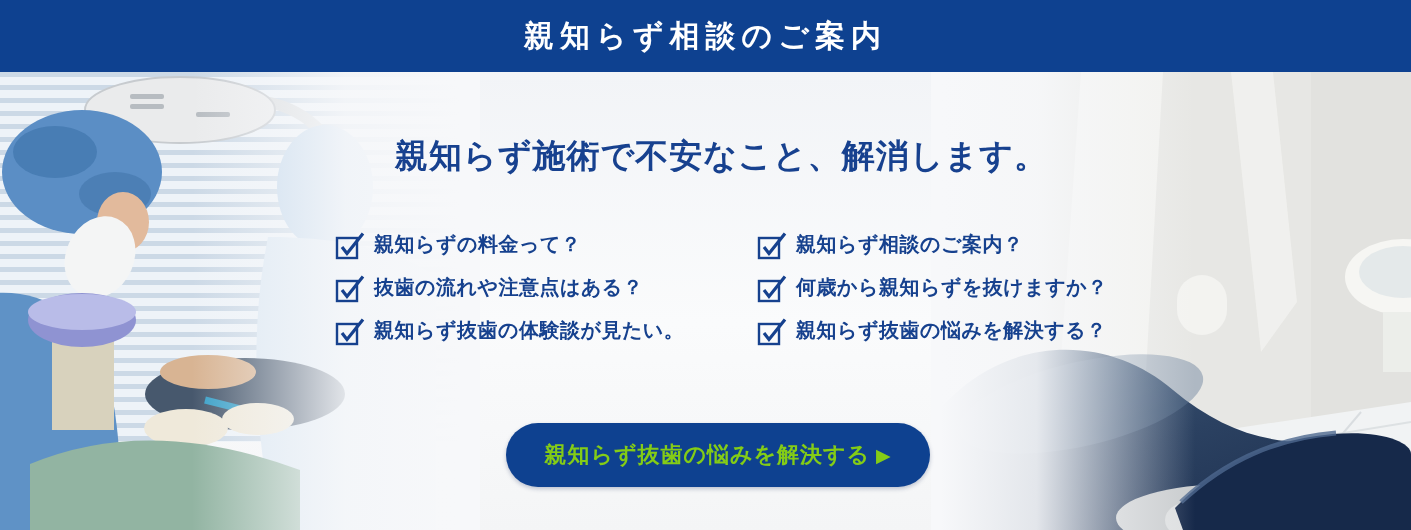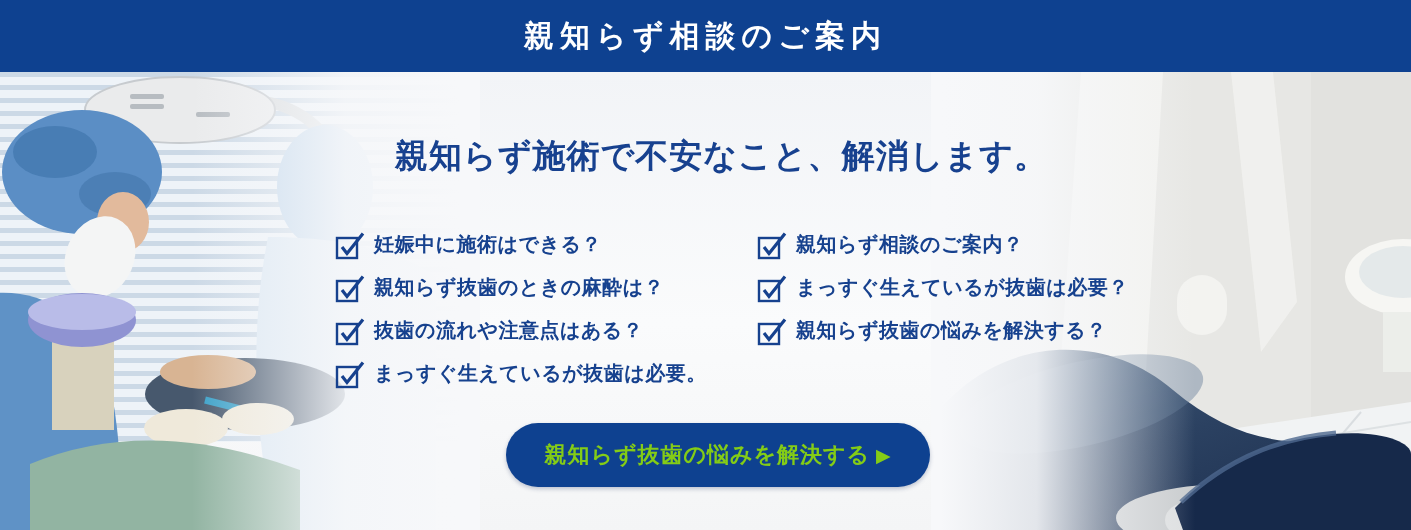--- a/index.html
+++ b/index.html
@@ -151,59 +151,52 @@
     </div>
 
     <h1 class="heading">親知らず施術で不安なこと、解消します。</h1>
 
     <ul class="checklist col-left">
       <li class="check-item">
         <svg class="cb" viewBox="0 0 30 28">
             <rect x="2" y="7" width="20" height="20" fill="none" stroke="currentColor" stroke-width="2.4"></rect>
             <path d="M7 16 L12 22.5 L28 2.5" fill="none" stroke="currentColor" stroke-width="3.2"></path>
           </svg>
-        <span class="check-text">妊娠中に施術はできる？</span>
-      </li>
-      <li class="check-item">
-        <svg class="cb" viewBox="0 0 30 28">
-            <rect x="2" y="7" width="20" height="20" fill="none" stroke="currentColor" stroke-width="2.4"></rect>
-            <path d="M7 16 L12 22.5 L28 2.5" fill="none" stroke="currentColor" stroke-width="3.2"></path>
-          </svg>
-        <span class="check-text">親知らず抜歯のときの麻酔は？</span>
+        <span class="check-text">親知らずの料金って？</span>
       </li>
       <li class="check-item">
         <svg class="cb" viewBox="0 0 30 28">
             <rect x="2" y="7" width="20" height="20" fill="none" stroke="currentColor" stroke-width="2.4"></rect>
             <path d="M7 16 L12 22.5 L28 2.5" fill="none" stroke="currentColor" stroke-width="3.2"></path>
           </svg>
         <span class="check-text">抜歯の流れや注意点はある？</span>
       </li>
       <li class="check-item">
         <svg class="cb" viewBox="0 0 30 28">
             <rect x="2" y="7" width="20" height="20" fill="none" stroke="currentColor" stroke-width="2.4"></rect>
             <path d="M7 16 L12 22.5 L28 2.5" fill="none" stroke="currentColor" stroke-width="3.2"></path>
           </svg>
-        <span class="check-text">まっすぐ生えているが抜歯は必要。</span>
+        <span class="check-text">親知らず抜歯の体験談が見たい。</span>
       </li>
     </ul>
 
     <ul class="checklist col-right">
       <li class="check-item">
         <svg class="cb" viewBox="0 0 30 28">
             <rect x="2" y="7" width="20" height="20" fill="none" stroke="currentColor" stroke-width="2.4"></rect>
             <path d="M7 16 L12 22.5 L28 2.5" fill="none" stroke="currentColor" stroke-width="3.2"></path>
           </svg>
         <span class="check-text">親知らず相談のご案内？</span>
       </li>
       <li class="check-item">
         <svg class="cb" viewBox="0 0 30 28">
             <rect x="2" y="7" width="20" height="20" fill="none" stroke="currentColor" stroke-width="2.4"></rect>
             <path d="M7 16 L12 22.5 L28 2.5" fill="none" stroke="currentColor" stroke-width="3.2"></path>
           </svg>
-        <span class="check-text">まっすぐ生えているが抜歯は必要？</span>
+        <span class="check-text">何歳から親知らずを抜けますか？</span>
       </li>
       <li class="check-item">
         <svg class="cb" viewBox="0 0 30 28">
             <rect x="2" y="7" width="20" height="20" fill="none" stroke="currentColor" stroke-width="2.4"></rect>
             <path d="M7 16 L12 22.5 L28 2.5" fill="none" stroke="currentColor" stroke-width="3.2"></path>
           </svg>
         <span class="check-text">親知らず抜歯の悩みを解決する？</span>
       </li>
     </ul>
 

